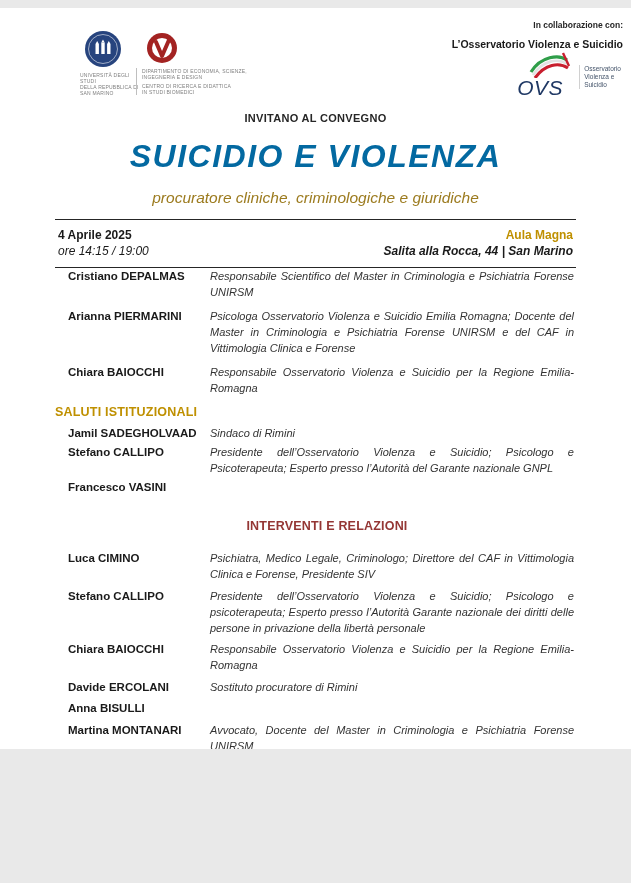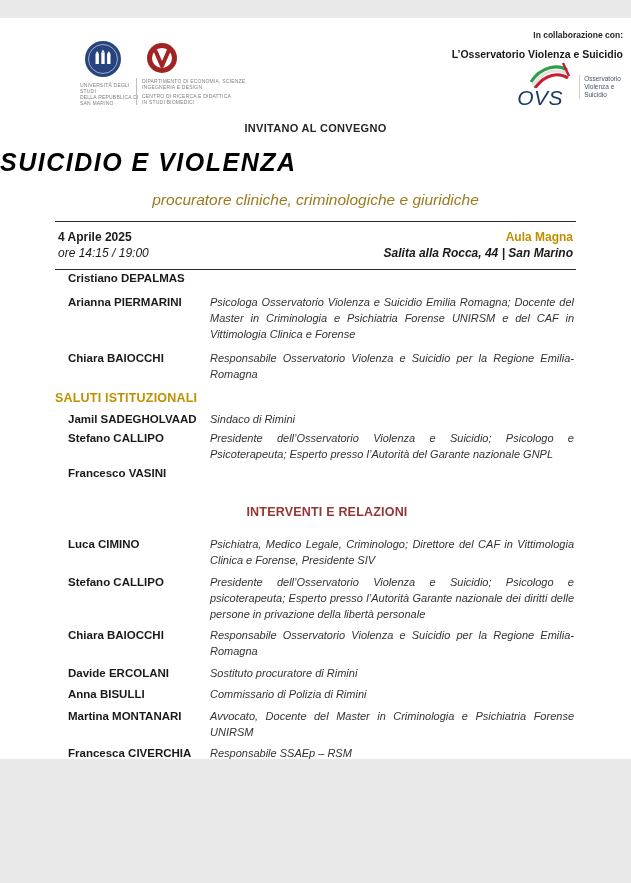--- a/index.html
+++ b/index.html
@@ -1,19 +1,19 @@
 <!DOCTYPE html>
 <html><head>
 <meta charset="utf-8">
 <style>
   * { margin: 0; padding: 0; box-sizing: border-box; }
   html, body { background: #e9e9e9; }
   body { font-family: "Liberation Sans", sans-serif; }
   .page {
-    position: relative; width: 631px; height: 741px; margin: 18px auto;
+    position: relative; width: 631px; height: 741px; margin: 8px auto;
     background: #ffffff; color: #1a1a1a; overflow: hidden;
   }
   
   .header { position: relative; height: 100px; }
   .uni-block { position: absolute; left: 80px; top: 22px; width: 60px; text-align: left; }
   .uni-emblem { display: block; margin-left: 4px; }
   .dept-block { position: absolute; left: 138px; top: 24px; width: 150px; }
   .dept-emblem { display: block; margin-left: 8px; }
   .caption { font-size: 5px; line-height: 6px; color: #7f7f7f; letter-spacing: .2px; margin-top: 4px; text-transform: uppercase; }
   .dept-caption { border-left: 1px solid #bfbfbf; padding-left: 5px; margin-left: -2px; }
@@ -21,21 +21,21 @@
   .collab { position: absolute; right: 8px; top: 12px; text-align: right; width: 180px; }
   .collab-label { font-size: 8.5px; font-weight: bold; color: #262626; }
   .collab-name { font-size: 10.5px; font-weight: bold; color: #1a1a1a; margin-top: 8px; }
   .ovs { display: inline-flex; align-items: center; margin-top: 4px; margin-right: 2px; }
   .ovs-mark { position: relative; width: 58px; height: 46px; }
   .ovs-acronym { position: absolute; left: 0; bottom: 0; font-size: 21px; font-weight: normal; letter-spacing: .5px; color: #1F3864; font-style: italic; }
   .ovs-ribbon { position: absolute; left: 10px; top: -2px; }
   .ovs-label { font-size: 6.5px; color: #44546a; text-align: left; line-height: 8px; margin-left: 4px; border-left: 1px solid #d0d0d0; padding-left: 4px; }
   
   .kicker { text-align: center; font-size: 11px; font-weight: bold; color: #262626; margin-top: 4px; letter-spacing: .3px; }
-  .title { text-align: left; font-size: 25px; font-weight: bold; font-style: italic; color: #000000; letter-spacing: 1.5px; margin-top: 14px; }
+  .title { text-align: center; font-size: 32px; font-weight: bold; font-style: italic; color: #0369a1; letter-spacing: 1.5px; margin-top: 14px; }
   .subtitle { text-align: center; font-size: 15.5px; font-style: italic; color: #9C7B1F; margin-top: 14px; }
   .rule { border: none; border-top: 1.5px solid #262626; margin: 0 55px; }
   .rule-1 { margin-top: 12px; }
   
   .event { display: flex; justify-content: space-between; padding: 8px 58px 9px 58px; }
   .event-left .date { font-size: 12px; font-weight: bold; }
   .event-left .time { font-size: 12px; font-style: italic; margin-top: 2px; }
   .event-right { text-align: right; }
   .event-right .venue { font-size: 12px; font-weight: bold; color: #BF9000; }
   .event-right .address { font-size: 12px; font-weight: bold; font-style: italic; margin-top: 2px; }
@@ -149,20 +149,21 @@
       <div class="venue">Aula Magna</div>
       <div class="address">Salita alla Rocca, 44 | San Marino</div>
     </div>
   </div>
 
   <hr class="rule">
 
   <div class="section sec-moderators">
     <div class="row">
       <div class="name">Cristiano DEPALMAS</div>
+      <div class="role">Responsabile Scientifico del Master in Criminologia e Psichiatria Forense UNIRSM</div>
     </div>
     <div class="row">
       <div class="name">Arianna PIERMARINI</div>
       <div class="role">Psicologa Osservatorio Violenza e Suicidio Emilia Romagna; Docente del Master in Criminologia e Psichiatria Forense UNIRSM e del CAF in Vittimologia Clinica e Forense</div>
     </div>
     <div class="row">
       <div class="name">Chiara BAIOCCHI</div>
       <div class="role">Responsabile Osservatorio Violenza e Suicidio per la Regione Emilia-Romagna</div>
     </div>
   </div>
@@ -195,21 +196,20 @@
     <div class="row">
       <div class="name">Chiara BAIOCCHI</div>
       <div class="role">Responsabile Osservatorio Violenza e Suicidio per la Regione Emilia-Romagna</div>
     </div>
     <div class="row">
       <div class="name">Davide ERCOLANI</div>
       <div class="role">Sostituto procuratore di Rimini</div>
     </div>
     <div class="row">
       <div class="name">Anna BISULLI</div>
-      <div class="role">Commissario di Polizia di Rimini</div>
     </div>
     <div class="row">
       <div class="name">Martina MONTANARI</div>
       <div class="role">Avvocato, Docente del Master in Criminologia e Psichiatria Forense UNIRSM</div>
     </div>
     <div class="row">
       <div class="name">Francesca CIVERCHIA</div>
       <div class="role">Responsabile SSAEp – RSM</div>
     </div>
     <div class="row">

